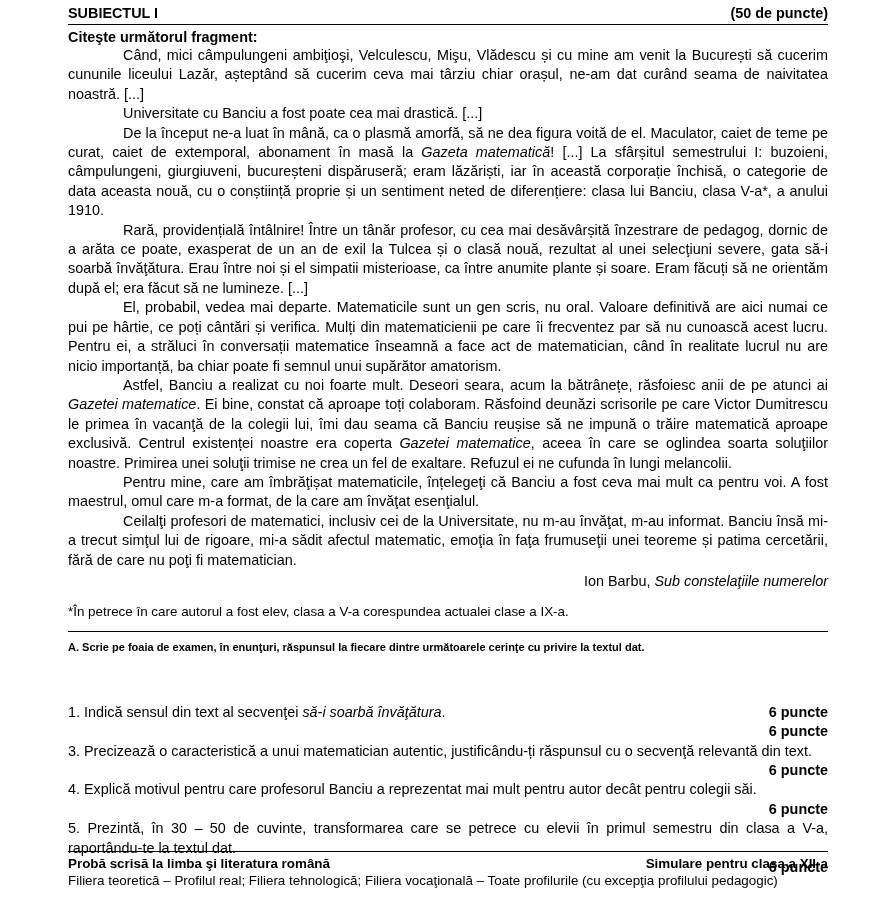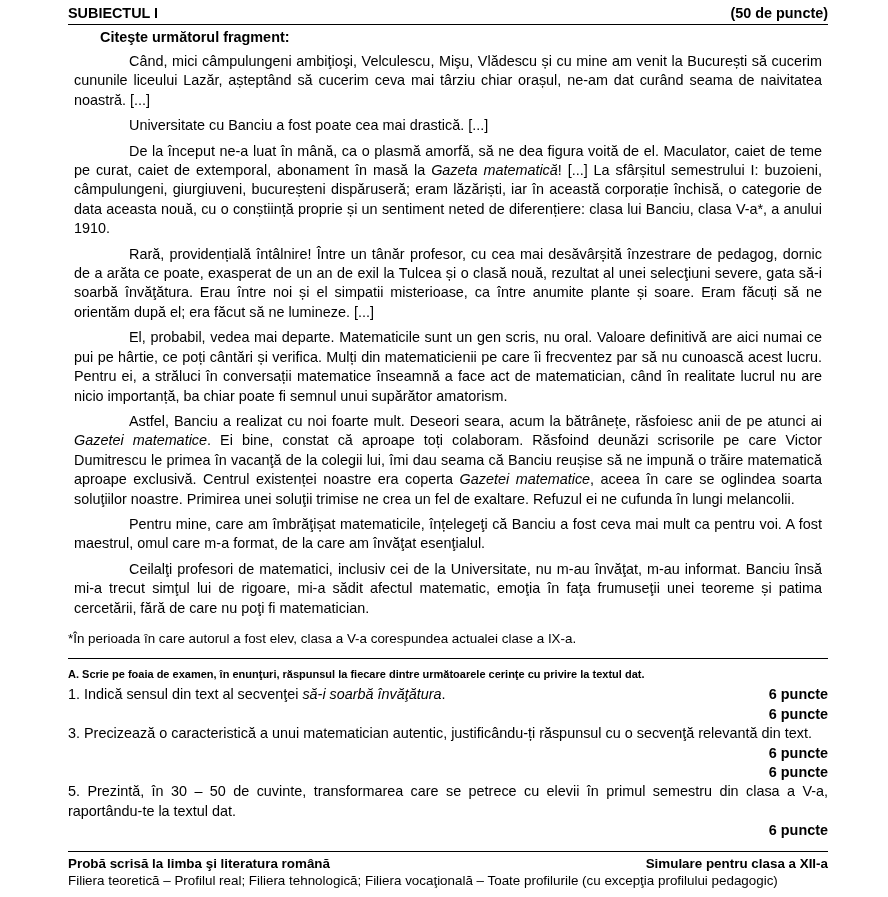--- a/index.html
+++ b/index.html
@@ -37,32 +37,31 @@
     border-top: 1px solid #000;
     margin: 2px 0 0 0;
     height: 0;
   }
 
   .read-instr {
     font-size: 14.4px;
     font-weight: bold;
     line-height: 18px;
     margin-top: 3px;
-    margin-left: 32px;
   }
 
   
   .frag {
     font-size: 14.4px;
     line-height: 19.4px;
     text-align: justify;
     margin: 0;
   }
   .frag p {
-    margin: 6px;
+    margin: 0;
     text-indent: 55px;
     text-align: justify;
   }
   .frag p:last-child { text-align: justify; }
 
   .attrib {
     font-size: 14.4px;
     line-height: 19.4px;
     text-align: right;
     margin-top: 2px;
@@ -99,20 +98,21 @@
     margin: 0;
   }
   .q-inline {
     display: flex;
     justify-content: space-between;
     align-items: baseline;
     gap: 10px;
   }
   .q-inline .q-text {
     text-align: justify;
+    margin-top: 44px;
   }
   .pts {
     font-weight: bold;
     white-space: nowrap;
     font-size: 14.4px;
   }
   .pts-right {
     text-align: right;
     font-weight: bold;
     font-size: 14.4px;
@@ -172,42 +172,46 @@
       <p><span>Când, mici câmpulungeni ambiţioşi, Velculescu, Mişu, Vlădescu și cu mine am venit la București să cucerim cununile liceului Lazăr, așteptând să cucerim ceva mai târziu chiar orașul, ne-am dat curând seama de naivitatea noastră. [...]</span></p>
       <p><span>Universitate cu Banciu a fost poate cea mai drastică. [...]</span></p>
       <p><span>De la început ne-a luat în mână, ca o plasmă amorfă, să ne dea figura voită de el. Maculator, caiet de teme pe curat, caiet de extemporal, abonament în masă la </span><i>Gazeta matematică</i><span>! [...] La sfârșitul semestrului I: buzoieni, câmpulungeni, giurgiuveni, bucureșteni dispăruseră; eram lăzăriști, iar în această corporație închisă, o categorie de data aceasta nouă, cu o conștiință proprie și un sentiment neted de diferențiere: clasa lui Banciu, clasa V-a*, a anului 1910.</span></p>
       <p><span>Rară, providențială întâlnire! Între un tânăr profesor, cu cea mai desăvârșită înzestrare de pedagog, dornic de a arăta ce poate, exasperat de un an de exil la Tulcea și o clasă nouă, rezultat al unei selecţiuni severe, gata să-i soarbă învăţătura. Erau între noi și el simpatii misterioase, ca între anumite plante și soare. Eram făcuți să ne orientăm după el; era făcut să ne lumineze. [...]</span></p>
       <p><span>El, probabil, vedea mai departe. Matematicile sunt un gen scris, nu oral. Valoare definitivă are aici numai ce pui pe hârtie, ce poți cântări și verifica. Mulți din matematicienii pe care îi frecventez par să nu cunoască acest lucru. Pentru ei, a străluci în conversații matematice înseamnă a face act de matematician, când în realitate lucrul nu are nicio importanță, ba chiar poate fi semnul unui supărător amatorism.</span></p>
       <p><span>Astfel, Banciu a realizat cu noi foarte mult. Deseori seara, acum la bătrânețe, răsfoiesc anii de pe atunci ai </span><i>Gazetei matematice</i><span>. Ei bine, constat că aproape toți colaboram. Răsfoind deunăzi scrisorile pe care Victor Dumitrescu le primea în vacanţă de la colegii lui, îmi dau seama că Banciu reușise să ne impună o trăire matematică aproape exclusivă. Centrul existenței noastre era coperta </span><i>Gazetei matematice</i><span>, aceea în care se oglindea soarta soluţiilor noastre. Primirea unei soluţii trimise ne crea un fel de exaltare. Refuzul ei ne cufunda în lungi melancolii.</span></p>
       <p><span>Pentru mine, care am îmbrăţișat matematicile, înțelegeţi că Banciu a fost ceva mai mult ca pentru voi. A fost maestrul, omul care m-a format, de la care am învăţat esenţialul.</span></p>
       <p><span>Ceilalţi profesori de matematici, inclusiv cei de la Universitate, nu m-au învăţat, m-au informat. Banciu însă mi-a trecut simţul lui de rigoare, mi-a sădit afectul matematic, emoţia în faţa frumuseţii unei teoreme și patima cercetării, fără de care nu poţi fi matematician.</span></p>
     </div>
 
-
-  <div class="footnote">*În perioada în care autorul a fost elev, clasa a V-a corespundea actualei clase a IX-a.</div>
+  <div class="attrib">
+    <span>Ion Barbu, </span><i>Sub constelaţiile numerelor</i>
+  </div>
+
+  <div class="footnote">*În petrece în care autorul a fost elev, clasa a V-a corespundea actualei clase a IX-a.</div>
 
   <hr class="sep-rule">
 
   <div class="sec-head">A. Scrie pe foaia de examen, în enunţuri, răspunsul la fiecare dintre următoarele cerinţe cu privire la textul dat.</div>
 
   <div class="qlist" id="question-list">
       <div class="q">
         <div class="q-inline">
           <span class="q-text"><span>1.</span> Indică sensul din text al secvenţei <i>să-i soarbă învăţătura</i>.</span>
           <span class="pts">6 puncte</span>
         </div>
       </div>
       <div class="q">
         <div class="pts-right">6 puncte</div>
       </div>
       <div class="q">
         <div class="q-just"><span>3.</span> Precizează o caracteristică a unui matematician autentic, justificându-ți răspunsul cu o secvenţă relevantă din text.</div>
         <div class="pts-right">6 puncte</div>
       </div>
       <div class="q">
+        <div class="q-just"><span>4.</span> Explică motivul pentru care profesorul Banciu a reprezentat mai mult pentru autor decât pentru colegii săi.</div>
         <div class="pts-right">6 puncte</div>
       </div>
       <div class="q">
         <div class="q-just"><span>5.</span> Prezintă, în 30 – 50 de cuvinte, transformarea care se petrece cu elevii în primul semestru din clasa a V-a, raportându-te la textul dat.</div>
         <div class="pts-right">6 puncte</div>
       </div>
     </div>
 
   <div class="footer">
     <hr class="footer-rule">

